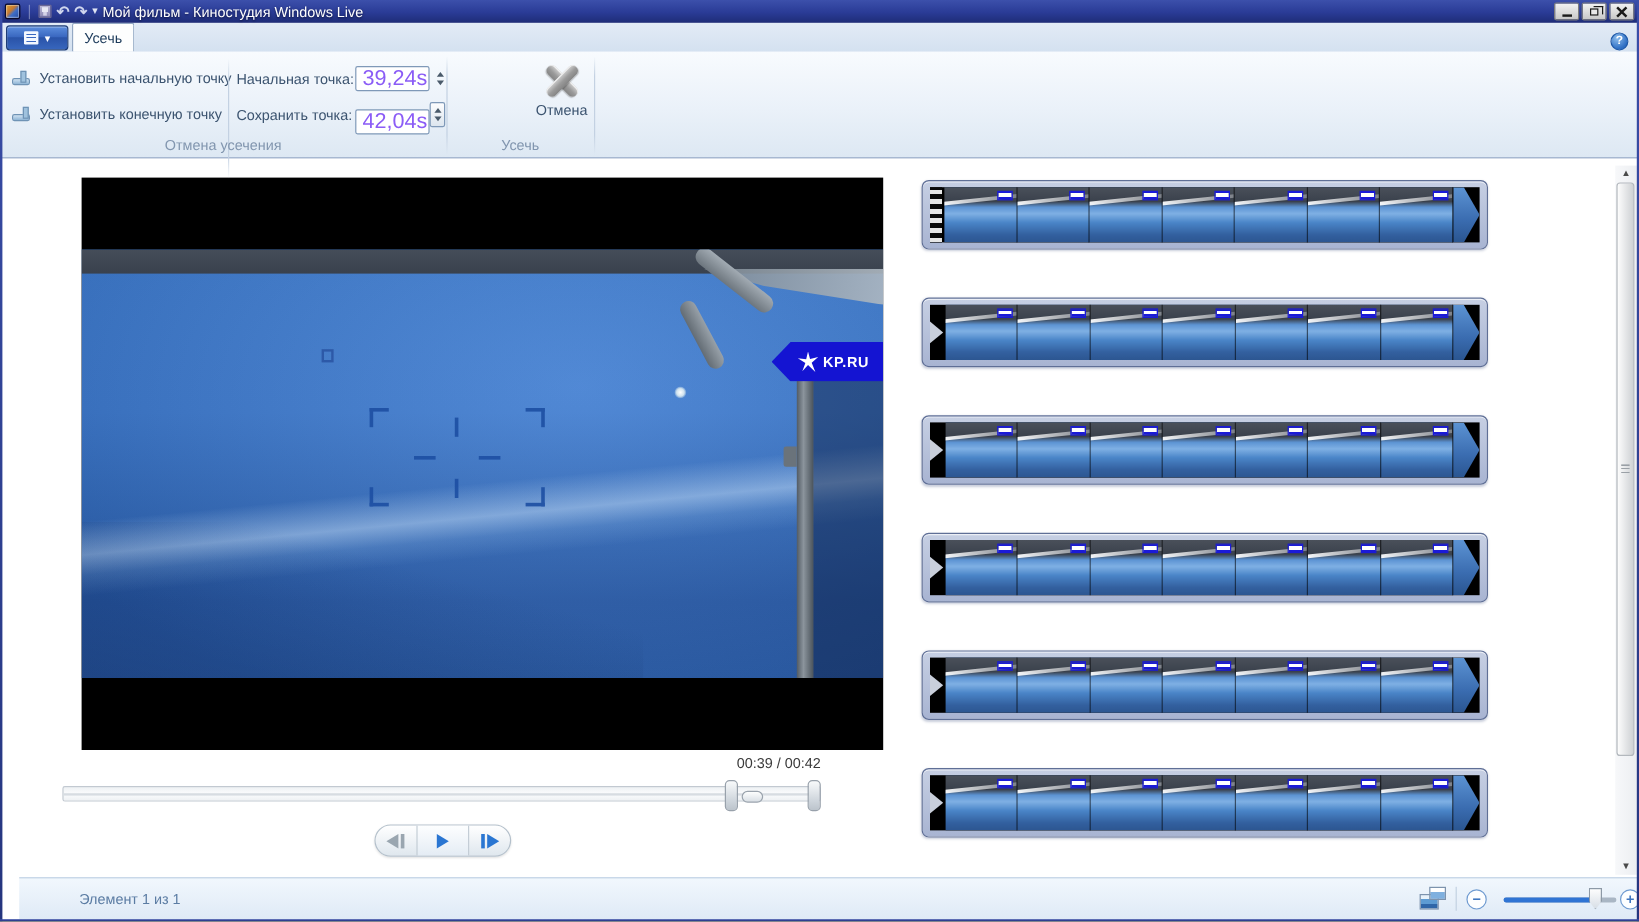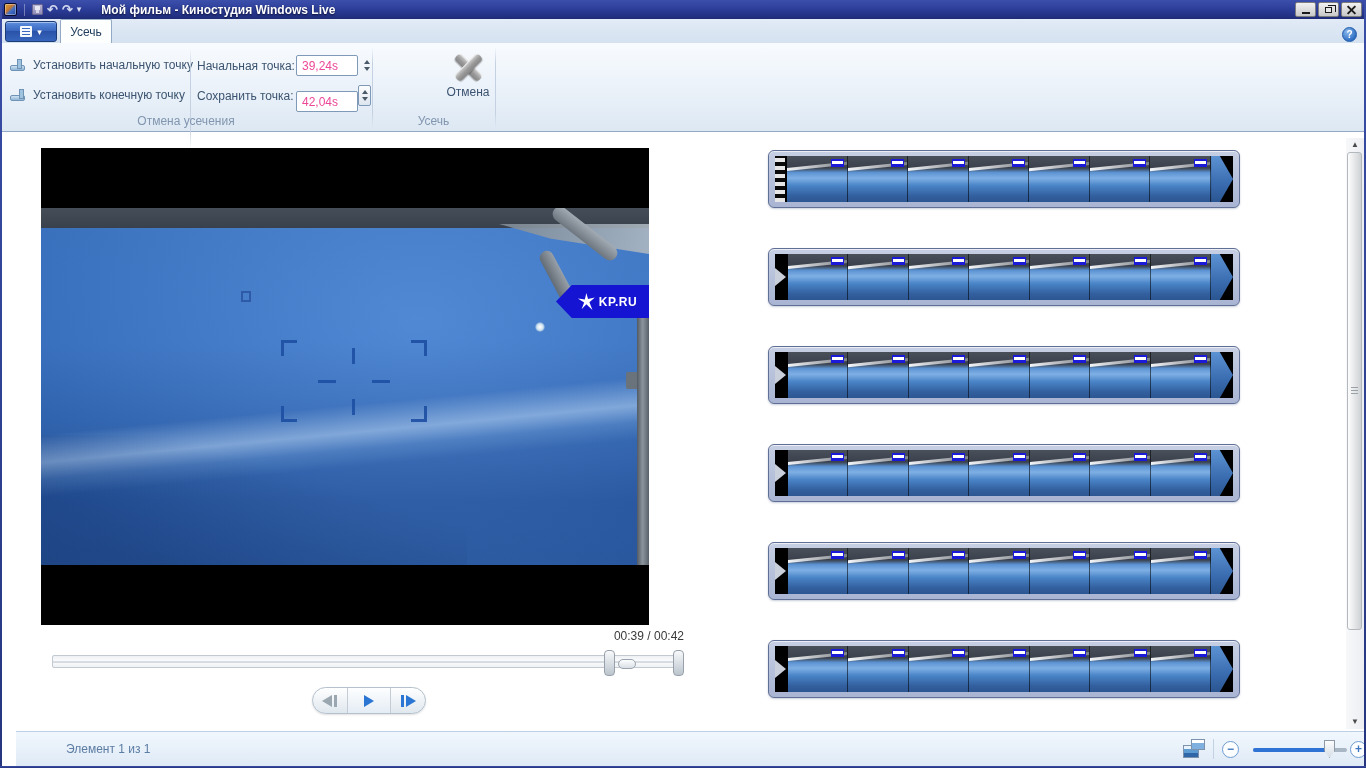--- a/index.html
+++ b/index.html
@@ -18,21 +18,21 @@
   .qat { display:flex; align-items:center; gap:4px; padding-left:4px; }
   .appicon { width:13px; height:13px; border:1px solid #0a0a2a; border-radius:2px;
     background:linear-gradient(135deg,#d8a43c 0%,#c8792f 40%,#3f6ec8 60%,#274a9c 100%);
     box-shadow:inset 0 0 0 1px rgba(255,255,255,.35); }
   .qat-sep { width:1px; height:12px; background:rgba(255,255,255,.35); margin:0 3px; }
   .qat-floppy { width:11px; height:11px; background:linear-gradient(#b9b6d6,#8d89b4); border:1px solid #6b6894; border-radius:1px; position:relative; }
   .qat-floppy::before { content:""; position:absolute; left:2px; right:2px; top:1px; height:4px; background:#e8e8f4; }
   .qat-floppy::after { content:""; position:absolute; left:3px; right:3px; bottom:1px; height:3px; background:#d5d3e8; }
   .qat-glyph { color:#cfd6ee; font-size:13px; line-height:13px; font-weight:bold; }
   .qat-drop { color:#dfe4f4; font-size:9px; line-height:9px; }
-  .title-text { color:#fff; font-size:12px; font-weight:bold; margin-left:20px; text-shadow:0 1px 2px rgba(0,0,20,.7); }
+  .title-text { color:#fff; font-size:12px; font-weight:normal; margin-left:4px; text-shadow:0 1px 2px rgba(0,0,20,.7); }
   .winbtns { position:absolute; right:4px; top:2px; display:flex; gap:2px; }
   .winbtn { width:21px; height:15px; background:linear-gradient(#f2f2f2,#c8c8c8); border:1px solid #7d7d7d; border-radius:2px;
     display:flex; align-items:center; justify-content:center; position:relative; }
   .g-min { width:8px; height:2px; background:#1a1a1a; margin-top:6px; }
   .g-restore { width:7px; height:6px; border:1px solid #1a1a1a; position:relative; background:#e8e8e8; }
   .g-restore::before { content:""; position:absolute; left:2px; top:-3px; width:7px; height:6px; border:1px solid #1a1a1a; border-bottom:none; border-left:none; }
   .g-close { position:relative; width:9px; height:9px; }
   .g-close::before,.g-close::after { content:""; position:absolute; left:-1px; top:4px; width:11px; height:2px; background:#1a1a1a; }
   .g-close::before { transform:rotate(45deg);} .g-close::after { transform:rotate(-45deg);}
 
@@ -60,40 +60,40 @@
   .trim-icon { width:17px; height:14px; position:relative; }
   .trim-icon::before { content:""; position:absolute; left:0; right:2px; top:7px; height:4px;
     background:linear-gradient(#cfe2f2,#8fb5d6); border:1px solid #6f93b5; border-radius:2px; }
   .trim-icon::after { content:""; position:absolute; left:7px; top:1px; width:3px; height:8px;
     background:#9fc2de; border:1px solid #6f93b5; }
   .trim-icon.end::after { left:9px; }
   .rib-text { font-size:12px; color:#3c5470; white-space:nowrap; }
   .rib-sep-v { position:absolute; width:1px; background:linear-gradient(transparent,#c3d1e2 20%,#c3d1e2 80%,transparent); }
   .rfield-label { position:absolute; font-size:12px; color:#3c5470; }
   .spinbox { position:absolute; width:62px; height:21px; background:#fff; border:1px solid #7f99b8; border-radius:2px;
-    font-size:12px; color:#ec4899; display:flex; align-items:center; padding-left:5px; }
+    font-size:18px; color:#8b5cf6; display:flex; align-items:center; padding-left:5px; }
   .spinner { position:absolute; width:13px; height:21px; display:flex; flex-direction:column; align-items:center; justify-content:center; gap:3px; }
   .spinner.framed { border:1px solid #7f99b8; border-radius:2px; background:linear-gradient(#fdfdfe,#dde6ef); }
   .sp-up { width:0; height:0; border-left:3px solid transparent; border-right:3px solid transparent; border-bottom:4px solid #4a5a6a; }
   .sp-dn { width:0; height:0; border-left:3px solid transparent; border-right:3px solid transparent; border-top:4px solid #4a5a6a; }
   .group-label { position:absolute; bottom:3px; text-align:center; font-size:12px; color:#8296af; }
   .big-btn { position:absolute; top:7px; height:78px; display:flex; flex-direction:column; align-items:center; border-radius:3px; padding-top:2px; }
   .big-btn .cap { font-size:12px; color:#3c5470; text-align:center; line-height:13px; margin-top:4px; }
   .floppy { width:30px; height:30px; border-radius:3px; border:1px solid #5a4692;
     background:linear-gradient(135deg,#a78fd2 0%, #7b62b4 60%, #67519e 100%); position:relative; }
   .floppy::before { content:""; position:absolute; left:7px; right:7px; top:2px; height:11px; background:#f3f1fa;
     box-shadow:inset 0 3px 0 #f3f1fa, inset 0 -3px 0 #f3f1fa; background:repeating-linear-gradient(#f3f1fa 0 2px, #8a74bd 2px 3px); }
   .floppy::after { content:""; position:absolute; left:6px; bottom:3px; width:7px; height:8px; background:#f3f1fa; }
   .cancel-x { width:30px; height:30px; position:relative; }
   .cancel-x::before,.cancel-x::after { content:""; position:absolute; left:-1px; top:11px; width:33px; height:9px; border-radius:4px;
     background:linear-gradient(#d2d2d2,#9a9a9a 55%, #858585); box-shadow:inset 0 1px 0 rgba(255,255,255,.7), 0 1px 1px rgba(0,0,0,.25); }
   .cancel-x::before { transform:rotate(45deg);} .cancel-x::after { transform:rotate(-45deg);}
 
   
-  .video { position:absolute; left:41px; top:148px; width:608px; height:477px; background:#000; overflow:hidden; }
+  .video { position:absolute; left:68px; top:148px; width:668px; height:477px; background:#000; overflow:hidden; }
   .sky { position:absolute; left:0; top:60px; right:0; bottom:60px; overflow:hidden;
     background:linear-gradient(to bottom,#3f7ed2 0%, #3d7bd0 38%, #336cbd 62%, #2b5fae 82%, #2e63b1 100%); }
   .sky-vign { position:absolute; inset:0; background:radial-gradient(ellipse at 62% 32%, rgba(255,255,255,.10), rgba(0,10,40,.14) 85%); }
   .topband { position:absolute; left:0; top:0; right:0; height:20px; background:linear-gradient(#454d59,#39414d); }
   .wing { position:absolute; top:16px; right:0; width:150px; height:30px;
     background:linear-gradient(100deg,#7e8a95,#aeb8c1); clip-path:polygon(0 0,100% 0,100% 100%,34% 48%); opacity:.9; }
   .contrail { position:absolute; left:-40px; top:196px; width:720px; height:62px; transform:rotate(-5.5deg);
     background:linear-gradient(to bottom, rgba(205,228,250,0) 0%, rgba(198,224,250,.50) 45%, rgba(150,192,236,.22) 72%, rgba(110,155,215,0) 100%); }
   .lowshade { position:absolute; left:0; bottom:0; width:70%; height:130px;
     background:linear-gradient(to top right, rgba(15,40,90,.38), rgba(15,40,90,0) 65%); }

